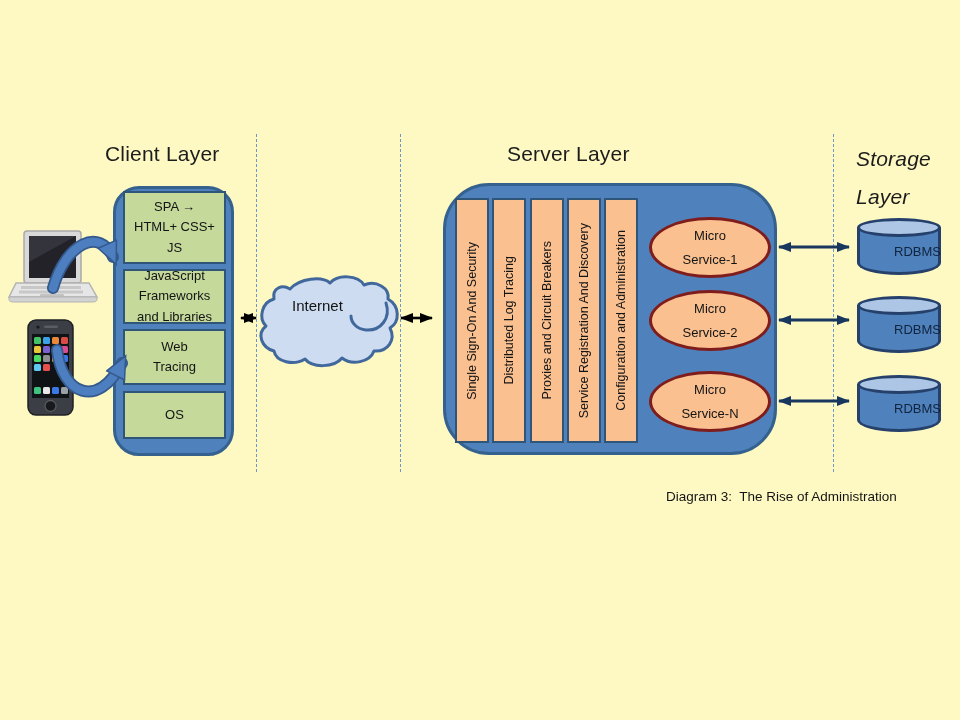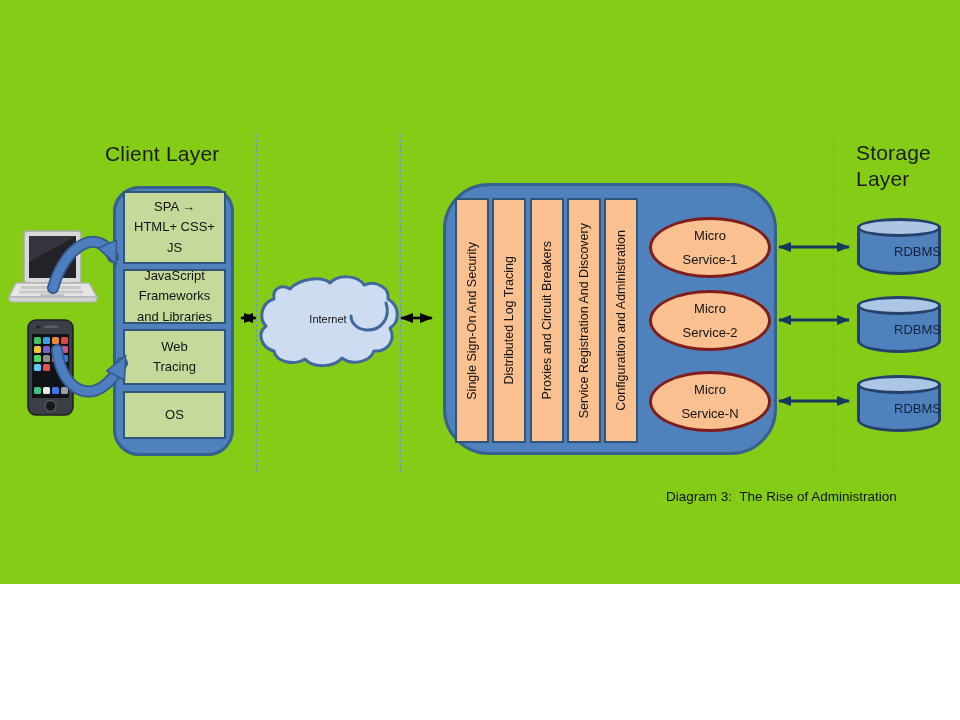--- a/index.html
+++ b/index.html
@@ -1,17 +1,17 @@
 <!DOCTYPE html>
 <html><head>
 <meta charset="utf-8">
 <style>
   html,body{margin:0;padding:0;background:#ffffff;}
   .canvas{
-    position:relative;width:960px;height:584px;background:#84cc16;
+    position:relative;width:960px;height:720px;background:#fef9c3;
     font-family:"Liberation Sans", sans-serif;color:#1a1a1a;overflow:hidden;
   }
   .divider{position:absolute;top:134px;height:338px;width:0;border-left:1px dashed #6d96cd;z-index:0;}
   .heading{position:absolute;font-size:21px;color:#1c1c1c;z-index:1;letter-spacing:0.2px;}
   .frame{
     position:absolute;background:#4F81BD;border:3px solid #35618E;box-sizing:border-box;z-index:1;
   }
   .client-frame{left:113px;top:186px;width:121px;height:270px;border-radius:26px;}
   .server-frame{left:443px;top:183px;width:334px;height:272px;border-radius:46px;}
   .green-box{
@@ -32,35 +32,36 @@
   .cylinder{position:absolute;left:857px;width:84px;height:57px;z-index:2;}
   .cyl-body{
     position:absolute;left:0;right:0;top:9px;bottom:0;background:#4F81BD;border:3px solid #25416B;
     border-top:none;border-radius:0 0 50% 50% / 0 0 12px 12px;box-sizing:border-box;
   }
   .cyl-top{
     position:absolute;left:0;right:0;top:0;height:19px;background:#AEC6E6;border:3px solid #25416B;
     border-radius:50%;box-sizing:border-box;z-index:2;
   }
   .cyl-label{position:absolute;left:0;right:0;top:26px;text-align:right;font-size:13px;color:#10243e;z-index:3;}
-  .internet-label{position:absolute;left:292px;top:313px;width:72px;text-align:center;font-size:11px;z-index:6;color:#141414;}
+  .internet-label{position:absolute;left:292px;top:297px;width:72px;text-align:left;font-size:15px;z-index:6;color:#141414;}
   .caption{position:absolute;left:666px;top:489px;font-size:13.5px;color:#141414;white-space:pre;z-index:1;}
   .gfx{position:absolute;left:0;top:0;width:960px;height:720px;z-index:5;pointer-events:none;}
-  .storage-heading{width:104px;line-height:26px;}
+  .storage-heading{width:104px;line-height:38px;font-style:italic;}
 </style>
 </head>
 <body>
 
 <div class="canvas">
 
   <div class="divider" style="left:256px"></div>
   <div class="divider" style="left:400px"></div>
   <div class="divider" style="left:833px"></div>
 
   <div class="heading" style="left:105px;top:142px">Client Layer</div>
+  <div class="heading" style="left:507px;top:142px">Server Layer</div>
   <div class="heading storage-heading" style="left:856px;top:140px">Storage Layer</div>
 
   <div class="frame client-frame"></div>
   <div class="green-box" style="top:191px;height:73px">SPA →
 HTML+ CSS+
 JS</div>
   <div class="green-box" style="top:269px;height:55px">JavaScript
 Frameworks
 and Libraries</div>
   <div class="green-box" style="top:329px;height:56px">Web

